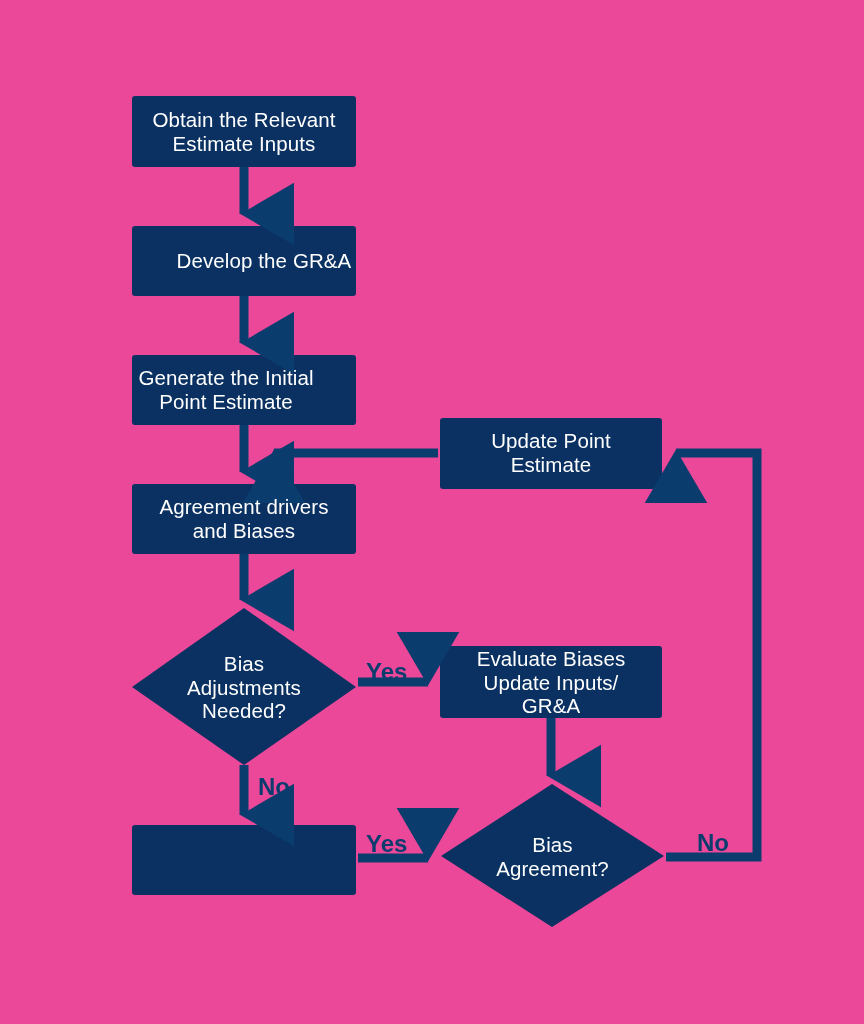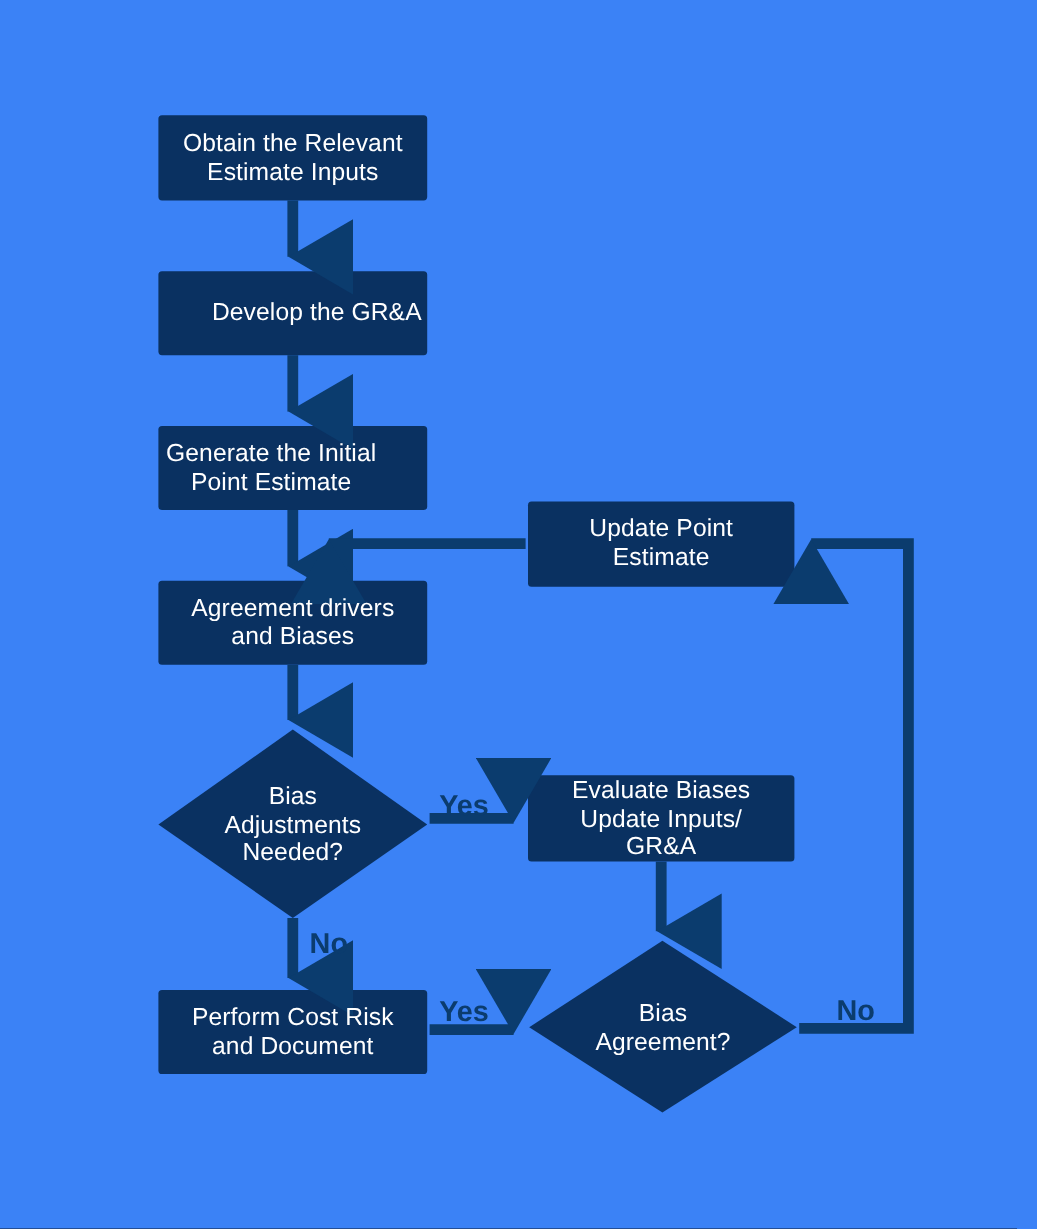--- a/index.html
+++ b/index.html
@@ -7,21 +7,21 @@
     padding: 0;
     background: #000000;
   }
   body {
     font-family: "Liberation Sans", sans-serif;
   }
   #canvas {
     position: relative;
     width: 864px;
     height: 1024px;
-    background: #3b82f6;
+    background: #ec4899;
     overflow: hidden;
   }
   #flow-svg {
     position: absolute;
     left: 0;
     top: 0;
     width: 864px;
     height: 1024px;
     display: block;
   }
@@ -106,22 +106,20 @@
   <div class="node-label" style="left:132px; top:355px; width:188px; height:70px;">Generate the Initial
 Point Estimate</div>
 
   <div class="node-label" style="left:132px; top:484px; width:224px; height:70px;">Agreement drivers
 and Biases</div>
 
   <div class="node-label" style="left:132px; top:610px; width:224px; height:155px;">Bias
 Adjustments
 Needed?</div>
 
-  <div class="node-label" style="left:132px; top:825px; width:224px; height:70px;">Perform Cost Risk
-and Document</div>
 
   <div class="node-label" style="left:440px; top:418px; width:222px; height:69px;">Update Point
 Estimate</div>
 
   <div class="node-label" style="left:440px; top:646px; width:222px; height:73px;text-align:center;">Evaluate Biases
 Update Inputs/
 GR&amp;A</div>
 
   <div class="node-label" style="left:441px; top:786px; width:223px; height:141px;">Bias
 Agreement?</div>

